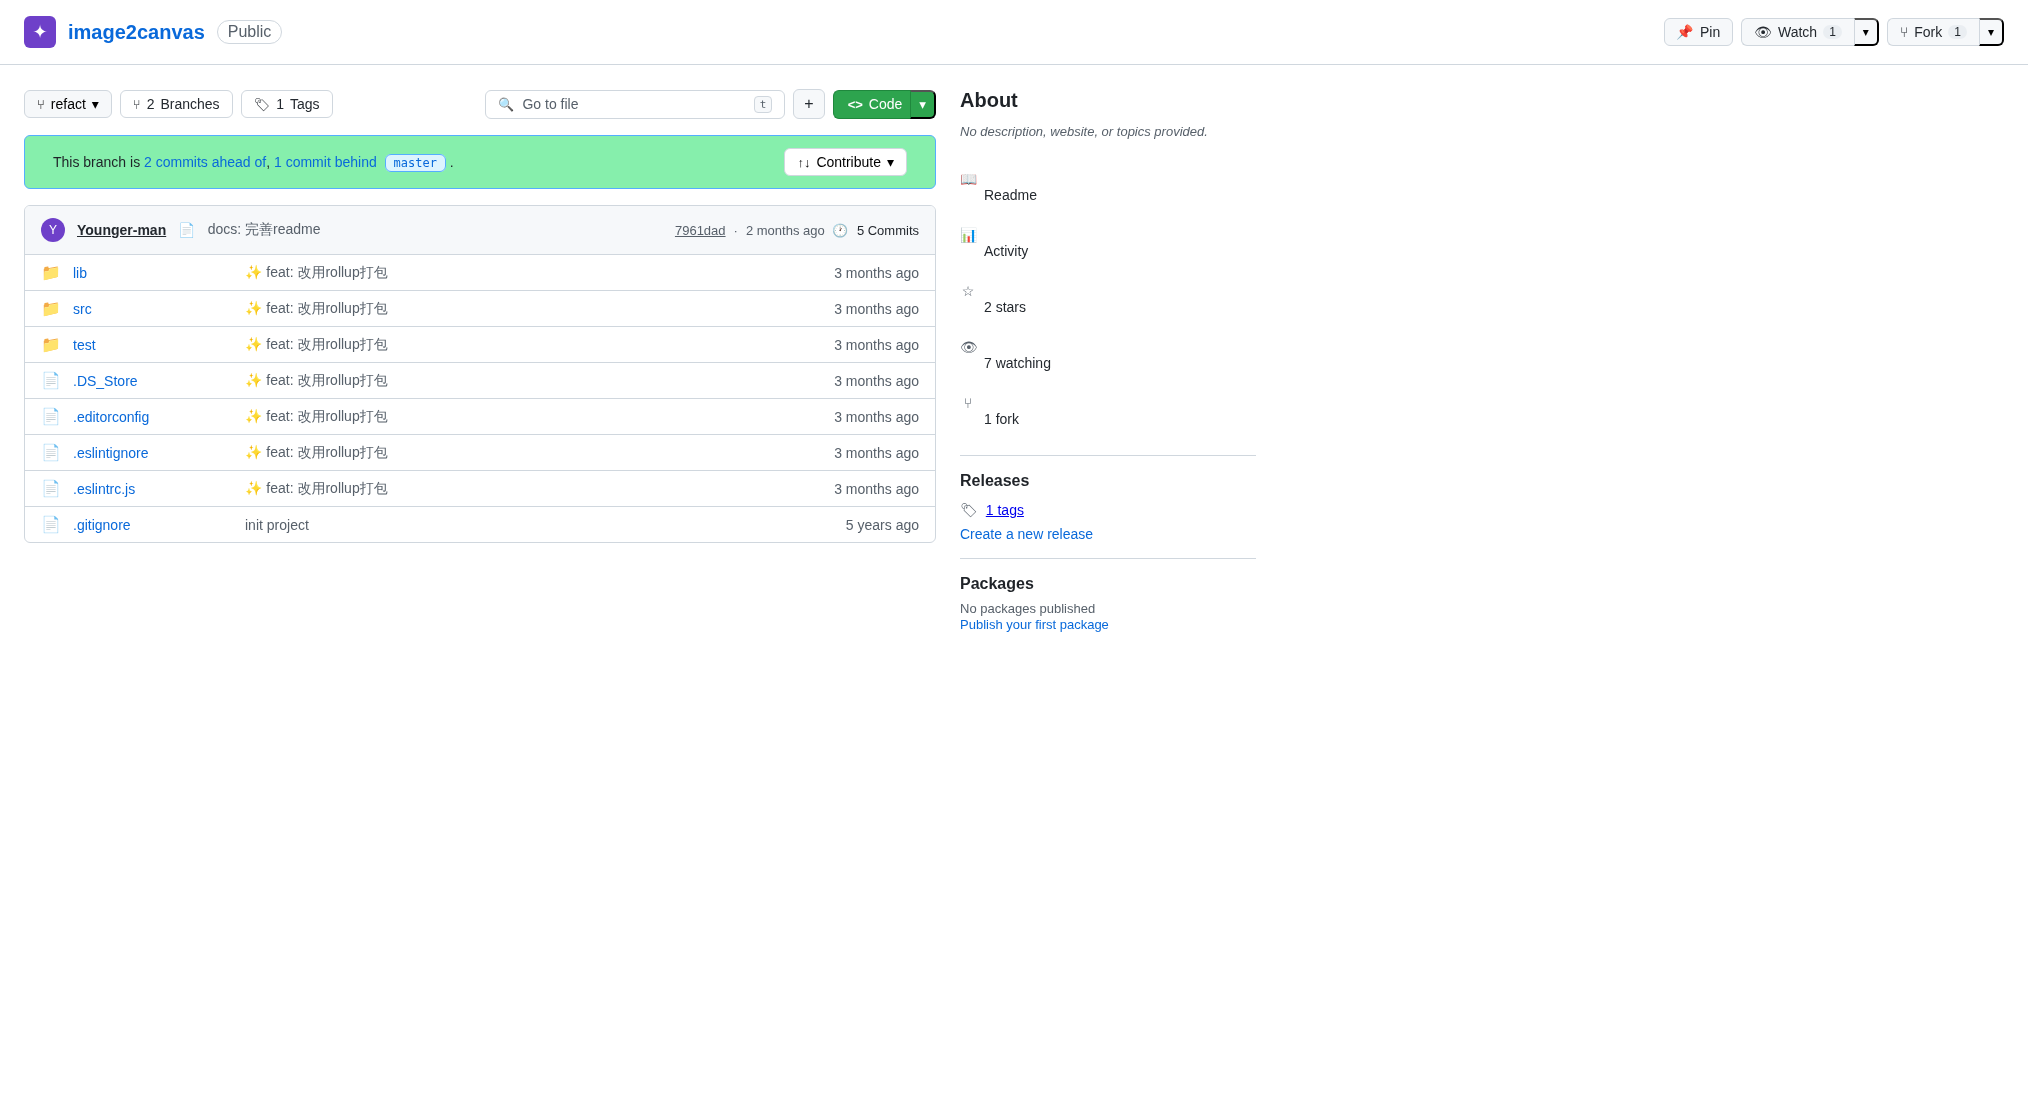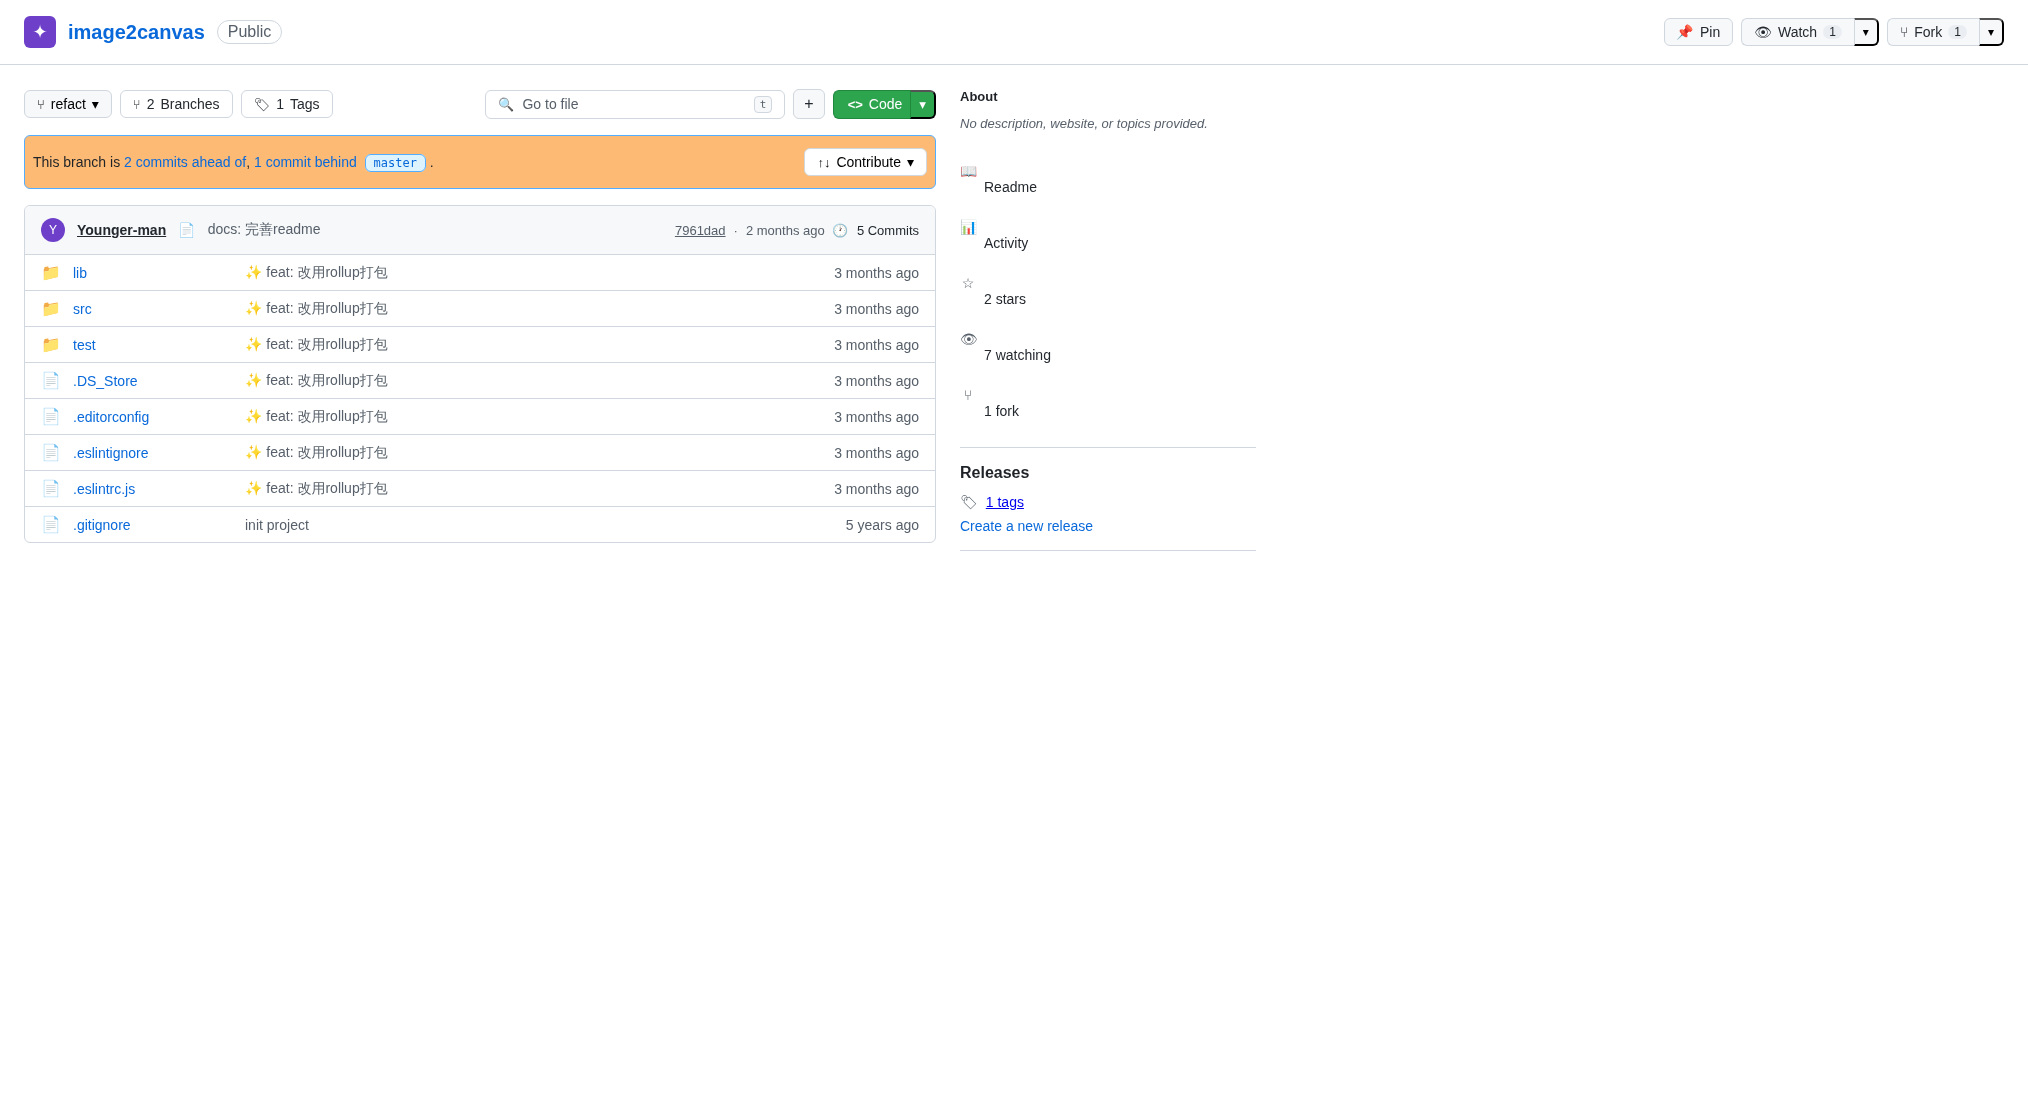--- a/index.html
+++ b/index.html
@@ -183,24 +183,24 @@
       padding: 5px 14px;
       background: #2da44e;
       color: white;
       cursor: pointer;
       font-size: 14px;
       font-weight: 500;
     }
 
     
     .branch-info {
-      background: #fdba74;
+      background: #86efac;
       border: 1px solid #54aeff;
       border-radius: 6px;
-      padding: 12px 8px;
+      padding: 12px 28px;
       display: flex;
       align-items: center;
       justify-content: space-between;
       margin-bottom: 16px;
       font-size: 14px;
     }
     .branch-info a { color: #0969da; text-decoration: none; }
     .branch-info .master-tag {
       background: #ddf4ff;
       border: 1px solid #54aeff;
@@ -273,21 +273,21 @@
       gap: 12px;
     }
     .file-row:last-child { border-bottom: none; }
     .file-icon { color: #57606a; font-size: 16px; width: 20px; text-align: center; }
     .file-name { color: #0969da; text-decoration: none; width: 160px; }
     .file-commit { flex: 1; color: #57606a; }
     .file-time { color: #57606a; text-align: right; min-width: 120px; }
 
     
     .about-section { margin-bottom: 24px; }
-    .about-title { font-size: 13px; font-weight: 600; margin-bottom: 12px; }
+    .about-title { font-size: 20px; font-weight: 600; margin-bottom: 12px; }
     .about-desc { color: #57606a; font-size: 13px; margin-bottom: 12px; font-style: italic; }
     .sidebar-stat {
       display: flex;
       align-items: center;
       gap: 8px;
       padding: 4px 0;
       font-size: 14px;
     }
     .sidebar-stat-icon { color: #57606a; width: 16px; text-align: center; }
     .sidebar-stat a { color: #24292f; text-decoration: none; margin-top: 32px; }
@@ -511,15 +511,20 @@
       <div class="releases-title">Releases</div>
       <div class="releases-tags">
         <span class="releases-tags-icon">🏷</span>
         <a href="#">1 tags</a>
       </div>
       <a href="#" class="create-release">Create a new release</a>
     </div>
 
     <div class="sidebar-divider"></div>
 
+    <div class="packages-section">
+      <div class="packages-title">Packages</div>
+      <div class="packages-desc">No packages published</div>
+      <a href="#" class="packages-link">Publish your first package</a>
+    </div>
   </div>
 
 </div>
 
 </body></html>

